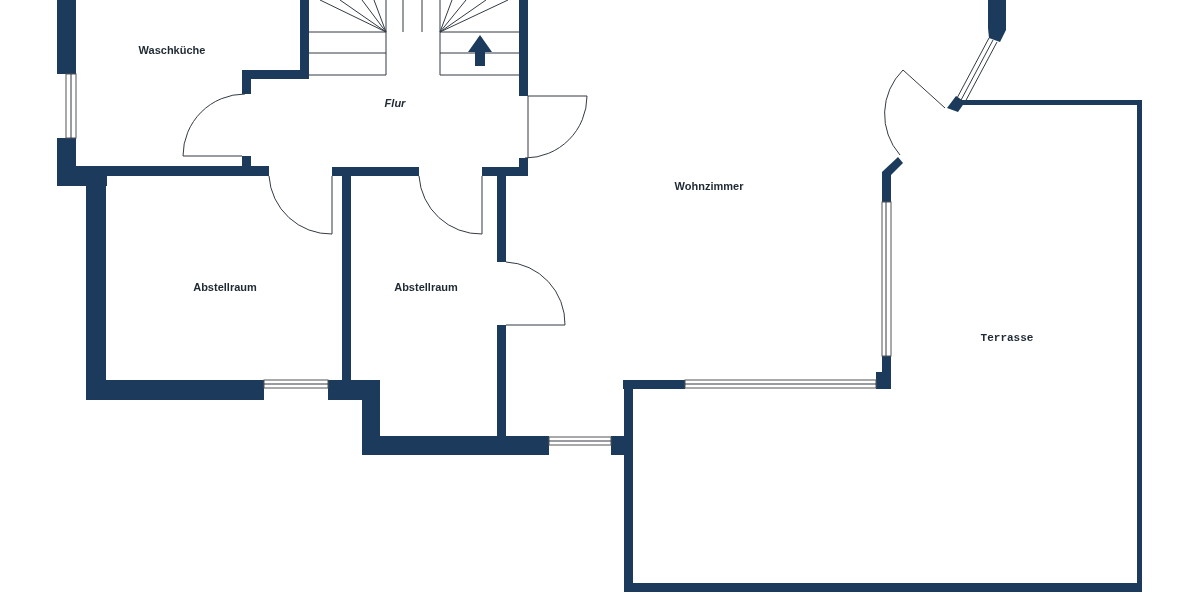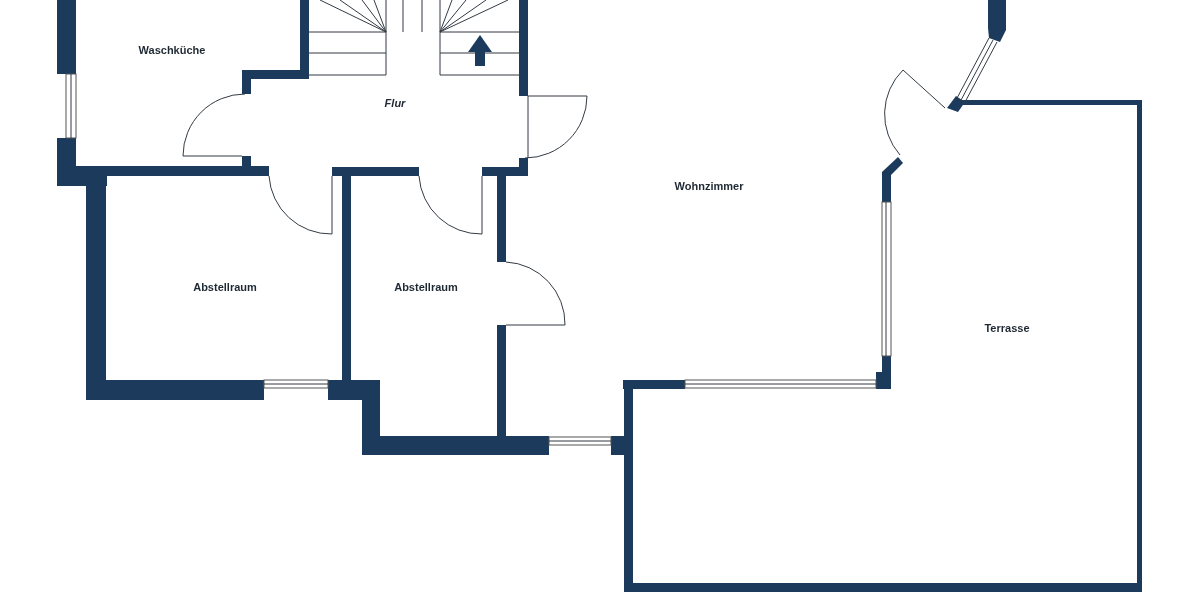--- a/index.html
+++ b/index.html
@@ -130,13 +130,13 @@
     <line class="thin" x1="440" y1="32" x2="508" y2="0"></line>
   </g>
   <polygon class="wall" points="480,35 492,52 485,52 485,66 475,66 475,52 468,52"></polygon>
 </svg>
 
 <div class="label" style="left:172px;top:50px;">Waschküche</div>
 <div class="label" style="left:395px;top:103px;font-style:italic;">Flur</div>
 <div class="label" style="left:709px;top:186px;">Wohnzimmer</div>
 <div class="label" style="left:225px;top:287px;text-align:center;">Abstellraum</div>
 <div class="label" style="left:426px;top:287px;">Abstellraum</div>
-<div class="label" style="left:1007px;top:328px;">Terrasse</div>
+<div class="label" style="left:1007px;top:338px;font-family:Liberation Mono, monospace;">Terrasse</div>
 
 </body></html>

